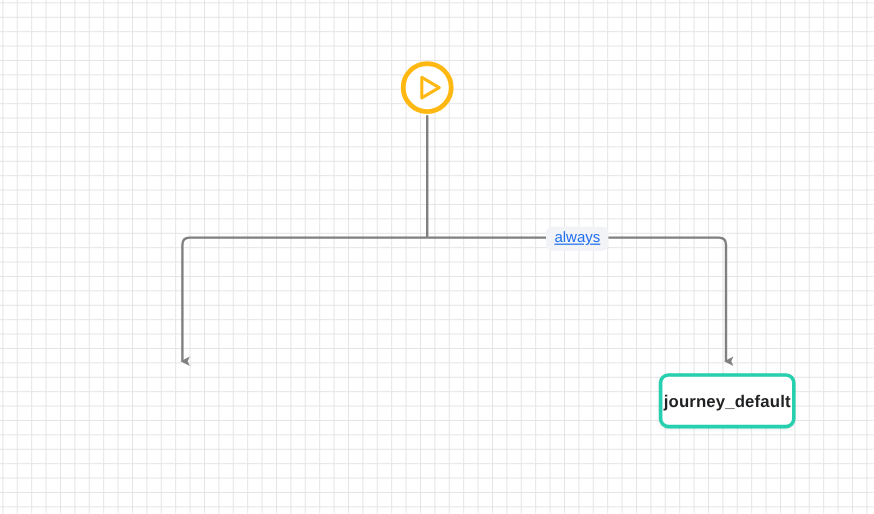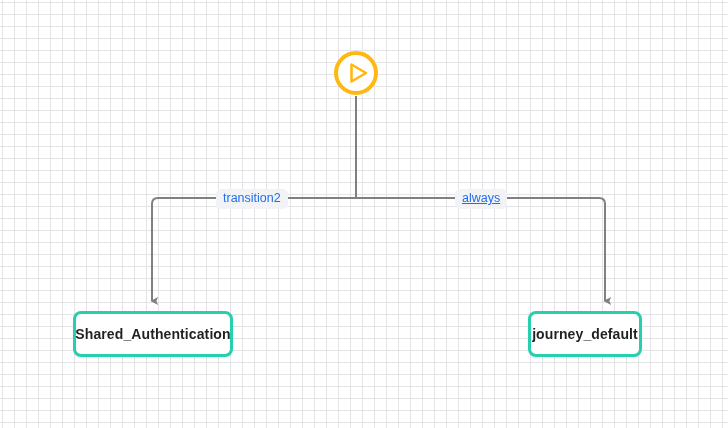--- a/index.html
+++ b/index.html
@@ -58,21 +58,21 @@
     white-space: nowrap;
     letter-spacing: 0.1px;
   }
   #node-shared-authentication {
     left: 73px;
     top: 311px;
     width: 160px;
     height: 46px;
   }
   #node-journey-default {
-    left: 528px;
+    left: 549px;
     top: 311px;
     width: 114px;
     height: 46px;
   }
 
   
   .edge-label {
     position: absolute;
     box-sizing: border-box;
     background: #f1f3f7;
@@ -113,25 +113,21 @@
     <path d="M356 198 L599 198 Q605 198 605 204 L605 301" fill="none" stroke="#808080" stroke-width="2" marker-end="url(#arrowhead)"></path>
   </svg>
 
   <div class="start-node">
     <svg width="46" height="46" viewBox="0 0 46 46">
       <circle cx="23" cy="23" r="20" fill="#ffffff" stroke="#ffb811" stroke-width="4"></circle>
       <path d="M18.5 14.5 L33 23 L18.5 31.5 Z" fill="none" stroke="#ffb811" stroke-width="2.6" stroke-linejoin="round"></path>
     </svg>
   </div>
 
-  <div class="state-node" id="node-shared-authentication">
-    <span class="state-label">Shared_Authentication</span>
-  </div>
 
   <div class="state-node" id="node-journey-default">
     <span class="state-label">journey_default</span>
   </div>
 
-  <div class="edge-label" id="edge-label-transition2">transition2</div>
 
   <div class="edge-label" id="edge-label-always">always</div>
 
 </div>
 
 </body></html>

